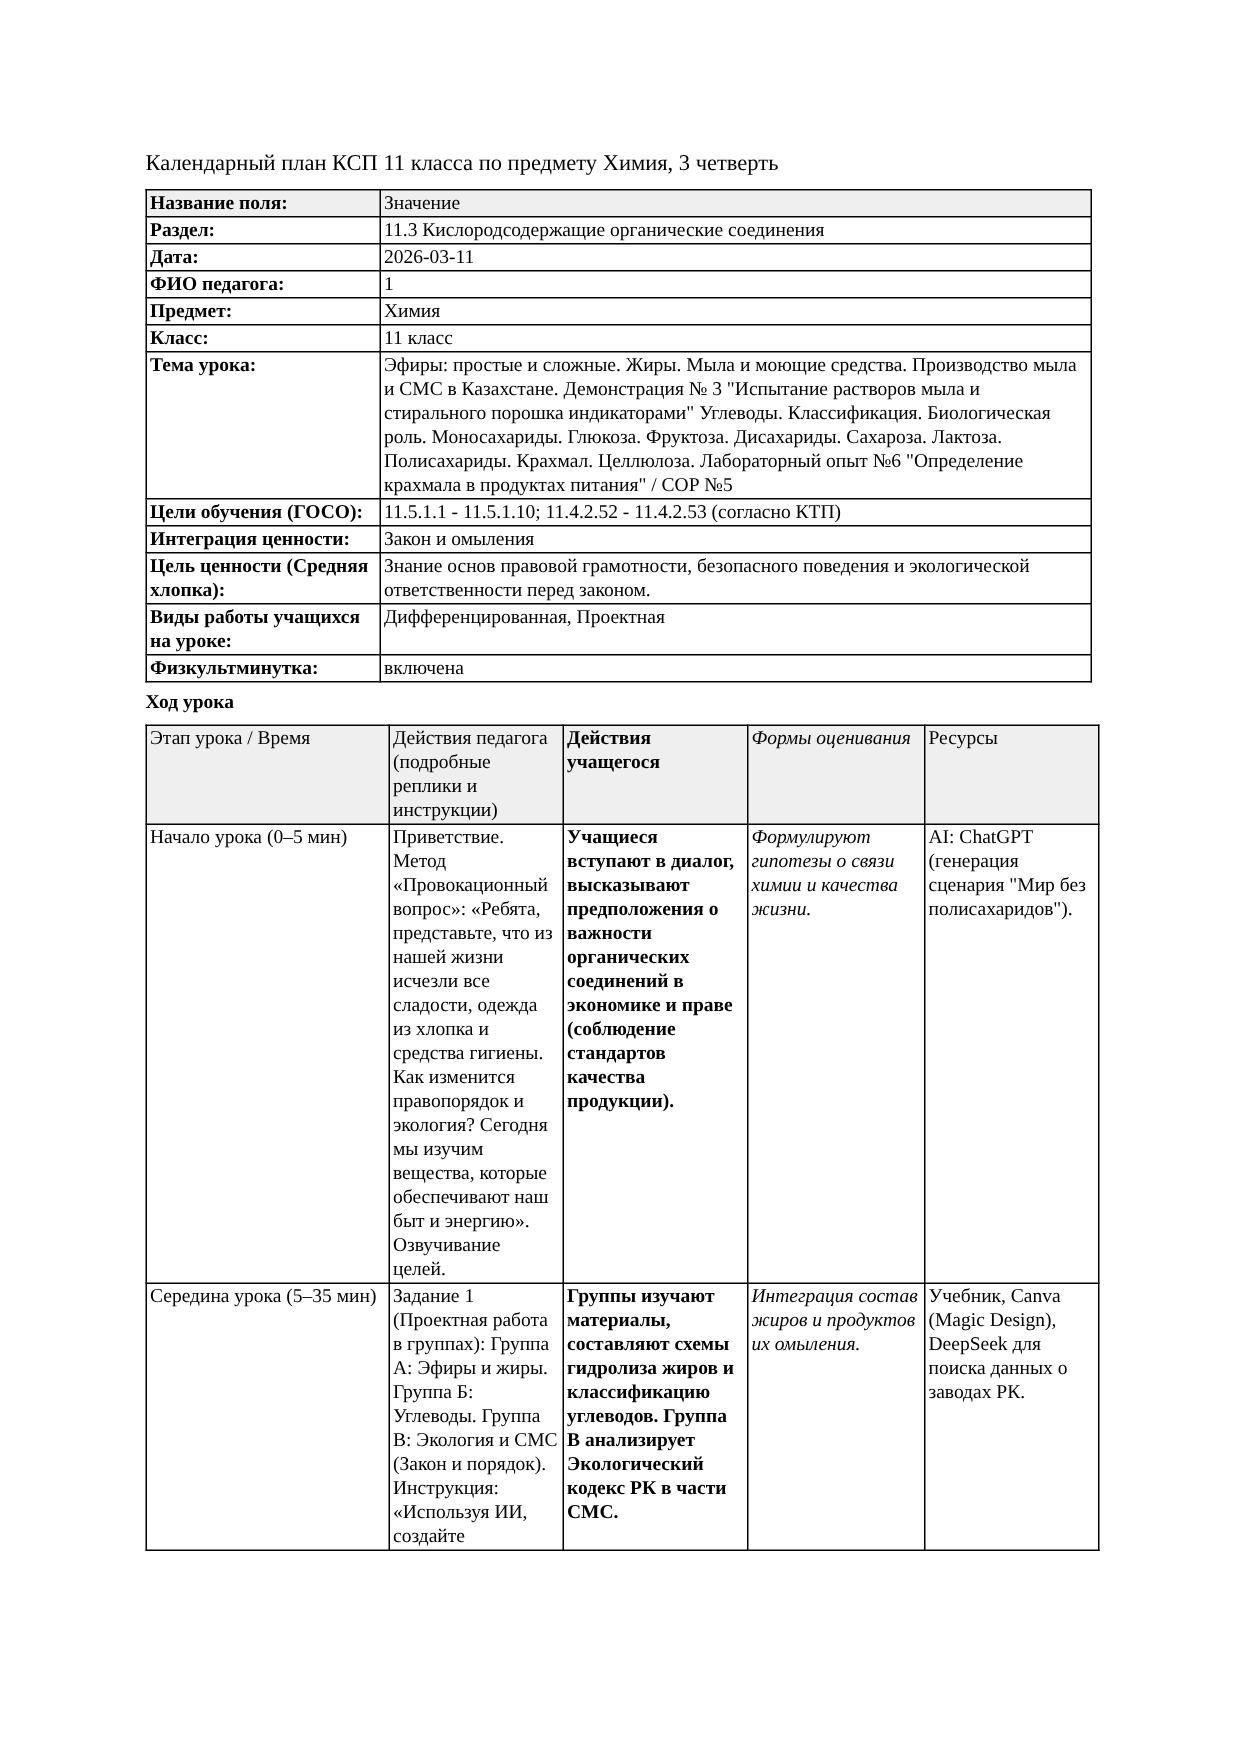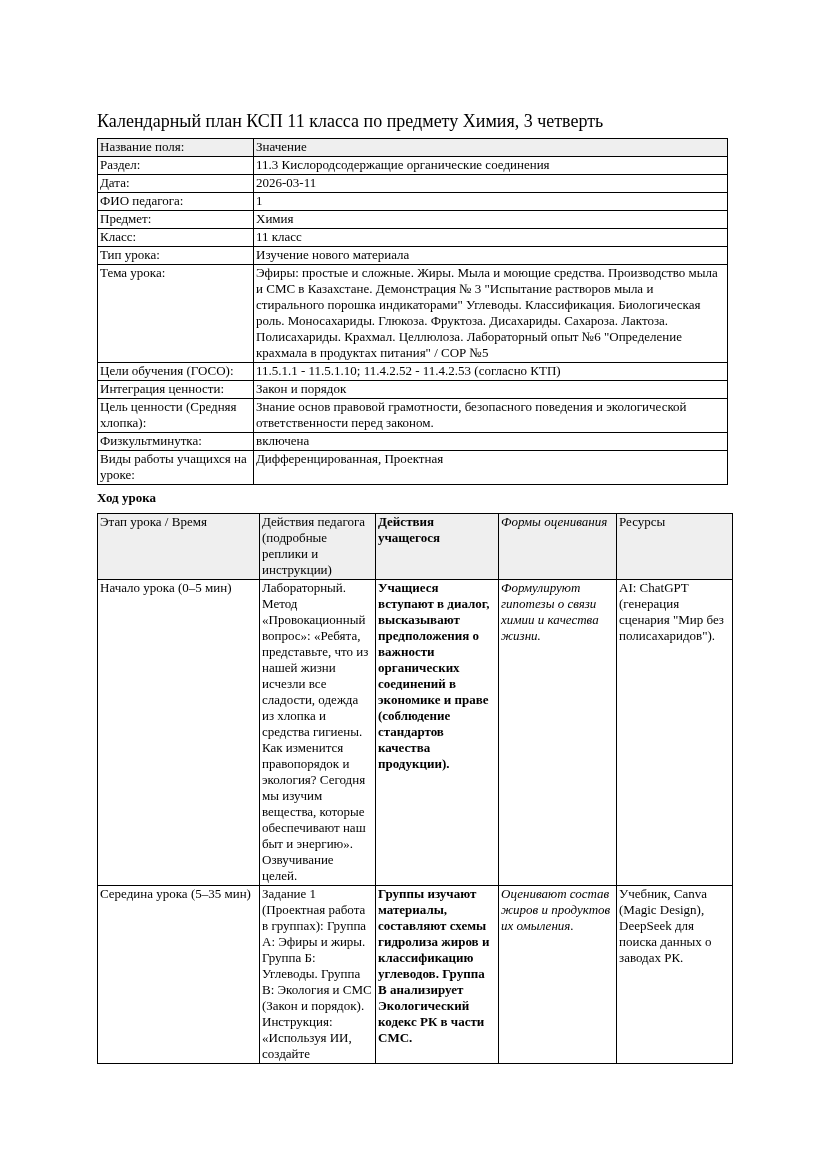--- a/index.html
+++ b/index.html
@@ -12,41 +12,41 @@
     color: #000000;
     overflow: hidden;
   }
   .content {
     position: absolute;
     left: 97px;
     top: 98px;
     width: 631px;
   }
   .doc-title {
-    margin: 15px 0 9px 0;
-    font-size: 18px;
+    margin: 3px 0 9px 0;
+    font-size: 15px;
     line-height: 16px;
     font-weight: normal;
   }
   table {
     border-collapse: collapse;
     table-layout: fixed;
     width: 631px;
     font-size: 13px;
     line-height: 16px;
   }
   td {
     border: 1px solid #000000;
     vertical-align: top;
     padding: 0 3px 1px 2px;
     overflow: hidden;
     word-wrap: break-word;
   }
   tr.hdr td { background: #efefef; }
-  .meta td.c0 { width: 150px; }
+  .meta td.c0 { width: 150px; font-weight: bold; }
   .flow td.c0 { width: 156px; margin-left: 36px; }
   .flow td.c1 { width: 110px; }
   .flow td.c2 { width: 117px; font-weight: bold; }
   .flow td.c3 { width: 112px; font-style: italic; }
   .flow td.c4 { width: 110px; }
   .flow tr.hdr td { height: 61px; }
   .section-title {
     margin: 5px 0 7px 0;
     font-size: 13px;
     line-height: 16px;
@@ -81,72 +81,68 @@
         </tr>
         <tr>
           <td class="c0">Предмет:</td>
           <td>Химия</td>
         </tr>
         <tr>
           <td class="c0">Класс:</td>
           <td>11 класс</td>
         </tr>
         <tr>
-          <td class="c0">Тип урока:</td>
-          <td>Изучение нового материала</td>
-        </tr>
-        <tr>
           <td class="c0">Тема урока:</td>
           <td>Эфиры: простые и сложные. Жиры. Мыла и моющие средства. Производство мыла и СМС в Казахстане. Демонстрация № 3 "Испытание растворов мыла и стирального порошка индикаторами" Углеводы. Классификация. Биологическая роль. Моносахариды. Глюкоза. Фруктоза. Дисахариды. Сахароза. Лактоза. Полисахариды. Крахмал. Целлюлоза. Лабораторный опыт №6 "Определение крахмала в продуктах питания" / СОР №5</td>
         </tr>
         <tr>
           <td class="c0">Цели обучения (ГОСО):</td>
           <td>11.5.1.1 - 11.5.1.10; 11.4.2.52 - 11.4.2.53 (согласно КТП)</td>
         </tr>
         <tr>
           <td class="c0">Интеграция ценности:</td>
-          <td>Закон и порядок</td>
+          <td>Закон и омыления</td>
         </tr>
         <tr>
           <td class="c0">Цель ценности (Средняя хлопка):</td>
           <td>Знание основ правовой грамотности, безопасного поведения и экологической ответственности перед законом.</td>
         </tr>
         <tr>
+          <td class="c0">Виды работы учащихся на уроке:</td>
+          <td>Дифференцированная, Проектная</td>
+        </tr>
+        <tr>
           <td class="c0">Физкультминутка:</td>
           <td>включена</td>
-        </tr>
-        <tr>
-          <td class="c0">Виды работы учащихся на уроке:</td>
-          <td>Дифференцированная, Проектная</td>
         </tr>
       </tbody>
     </table>
 
     <p class="section-title">Ход урока</p>
 
     <table class="flow">
       <tbody>
         <tr class="hdr">
           <td class="c0">Этап урока / Время</td>
           <td class="c1">Действия педагога (подробные реплики и инструкции)</td>
           <td class="c2">Действия учащегося</td>
           <td class="c3">Формы оценивания</td>
           <td class="c4">Ресурсы</td>
         </tr>
         <tr>
           <td class="c0">Начало урока (0–5 мин)</td>
-          <td class="c1">Лабораторный. Метод «Провокационный вопрос»: «Ребята, представьте, что из нашей жизни исчезли все сладости, одежда из хлопка и средства гигиены. Как изменится правопорядок и экология? Сегодня мы изучим вещества, которые обеспечивают наш быт и энергию». Озвучивание целей.</td>
+          <td class="c1">Приветствие. Метод «Провокационный вопрос»: «Ребята, представьте, что из нашей жизни исчезли все сладости, одежда из хлопка и средства гигиены. Как изменится правопорядок и экология? Сегодня мы изучим вещества, которые обеспечивают наш быт и энергию». Озвучивание целей.</td>
           <td class="c2">Учащиеся вступают в диалог, высказывают предположения о важности органических соединений в экономике и праве (соблюдение стандартов качества продукции).</td>
           <td class="c3">Формулируют гипотезы о связи химии и качества жизни.</td>
           <td class="c4">AI: ChatGPT (генерация сценария "Мир без полисахаридов").</td>
         </tr>
         <tr>
           <td class="c0">Середина урока (5–35 мин)</td>
           <td class="c1">Задание 1 (Проектная работа в группах): Группа А: Эфиры и жиры. Группа Б: Углеводы. Группа В: Экология и СМС (Закон и порядок). Инструкция: «Используя ИИ, создайте</td>
           <td class="c2">Группы изучают материалы, составляют схемы гидролиза жиров и классификацию углеводов. Группа В анализирует Экологический кодекс РК в части СМС.</td>
-          <td class="c3">Оценивают состав жиров и продуктов их омыления.</td>
+          <td class="c3">Интеграция состав жиров и продуктов их омыления.</td>
           <td class="c4">Учебник, Canva (Magic Design), DeepSeek для поиска данных о заводах РК.</td>
         </tr>
       </tbody>
     </table>
 
   </div>
 </div>
 
 </body></html>

